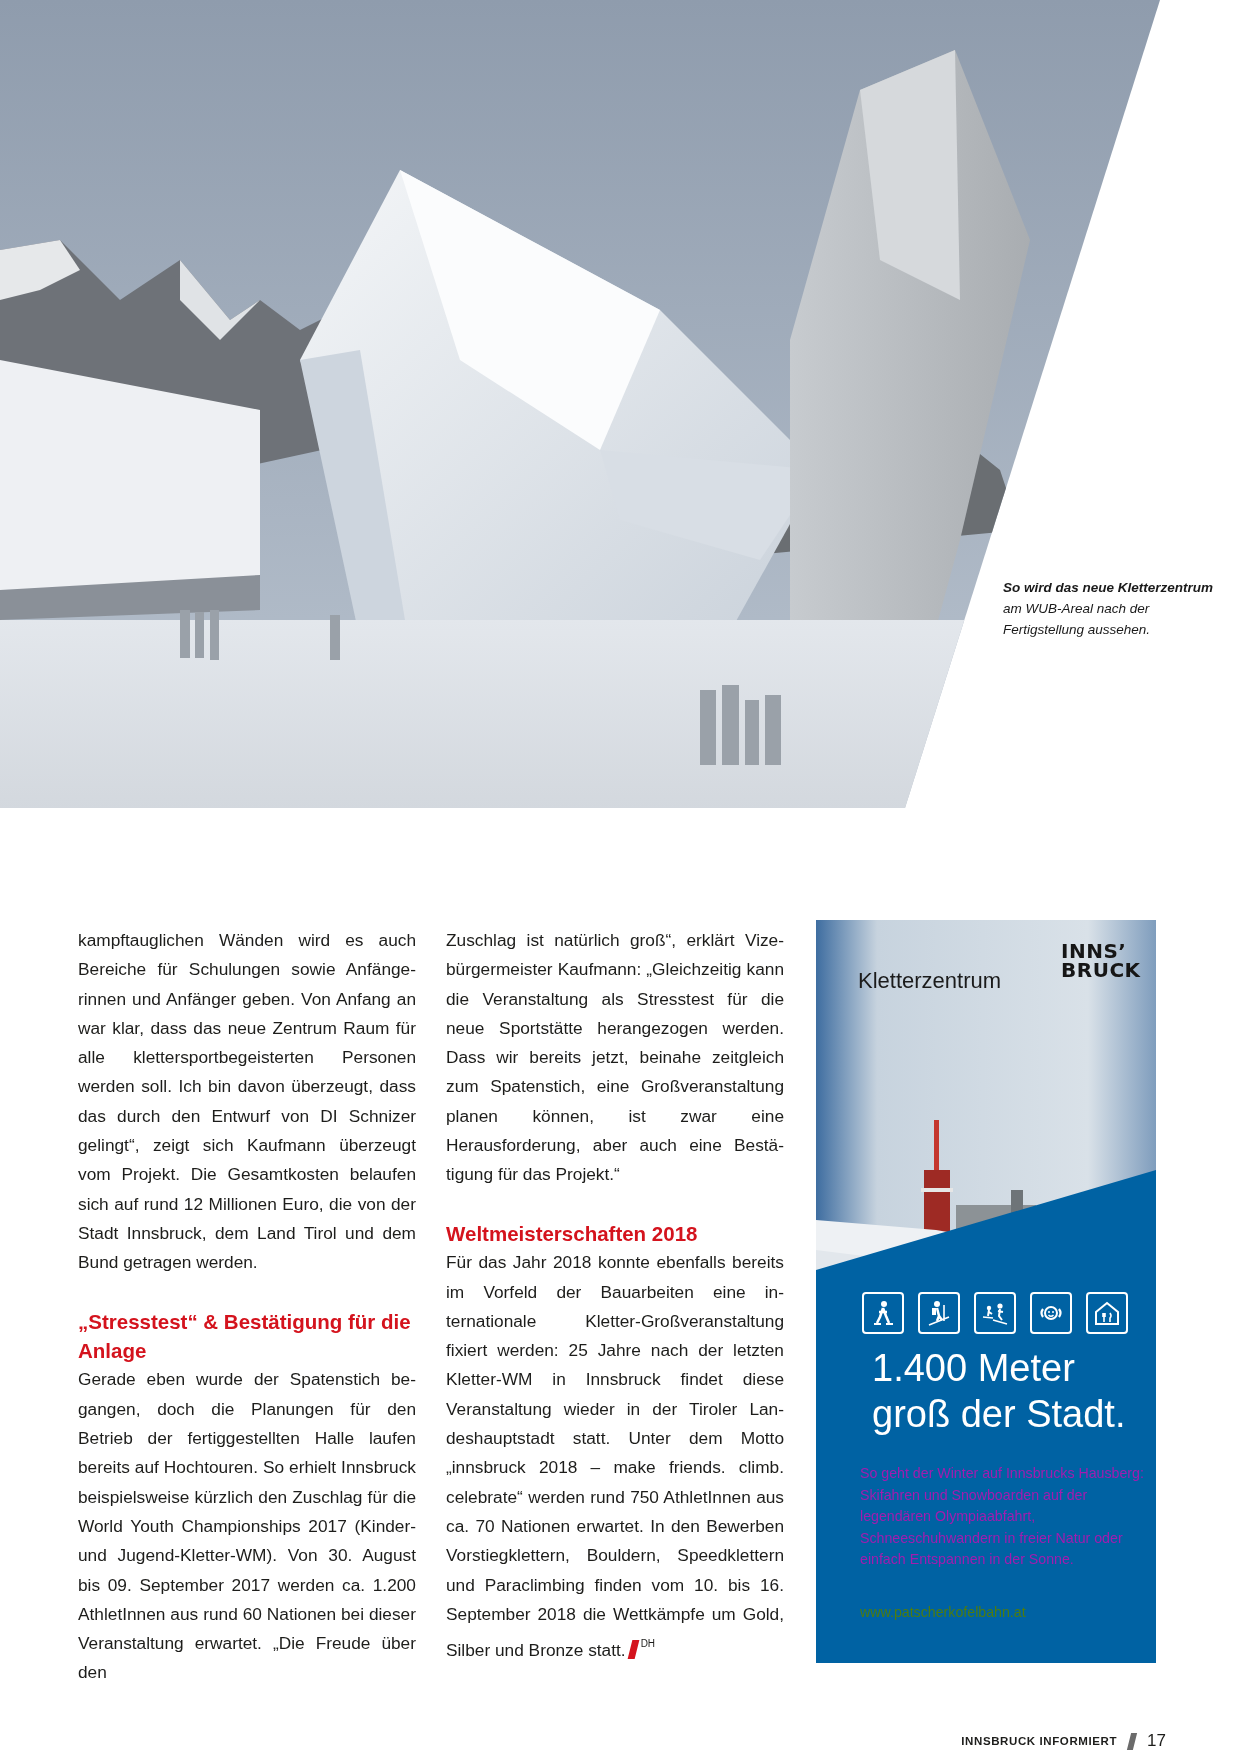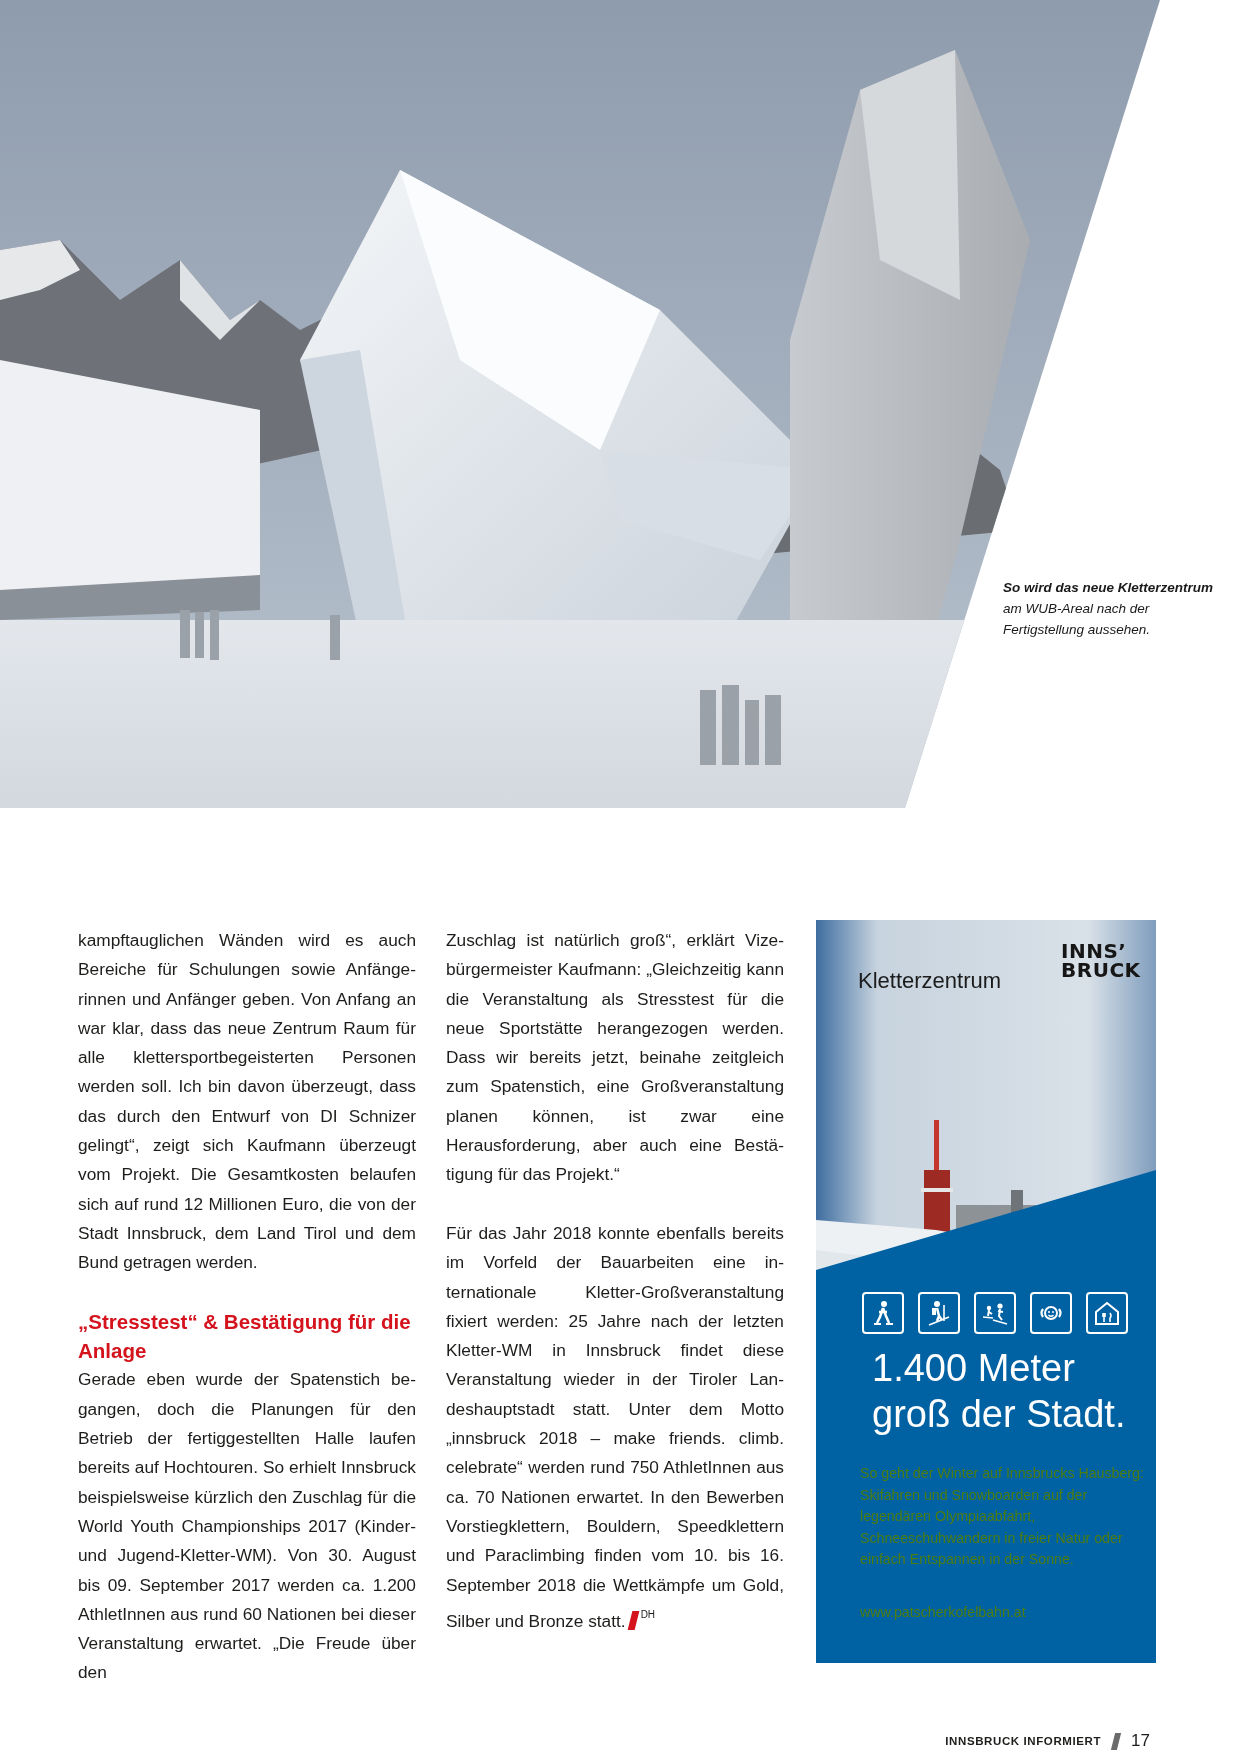--- a/index.html
+++ b/index.html
@@ -27,25 +27,25 @@
   
   .ad { position: absolute; left: 816px; top: 920px; width: 340px; height: 743px; overflow: hidden; background: #cfdbe6; }
   .ad svg.bg { position: absolute; left: 0; top: 0; }
   .ad .place { position: absolute; left: 42px; top: 48px; font-size: 22px; color: #1b1b1b; font-family: "Liberation Sans", sans-serif; }
   .ad .logo { position: absolute; left: 245px; top: 22px; font-size: 20px; line-height: 19px; font-weight: bold; color: #161616;
               font-family: "DejaVu Sans", sans-serif; letter-spacing: 0.5px; }
   .ad .icons { position: absolute; left: 46px; top: 372px; display: flex; gap: 14px; }
   .ad .icon { width: 38px; height: 38px; border: 2px solid #ffffff; border-radius: 4px; display: flex; align-items: center; justify-content: center; }
   .ad .icon svg { width: 28px; height: 28px; }
   .ad .headline { position: absolute; left: 44px; top: 425px; color: #ffffff; font-size: 38px; line-height: 46px; font-family: "Liberation Sans", sans-serif; margin-left: 12px; }
-  .ad .body { position: absolute; left: 44px; top: 543px; width: 290px; color: #4d7c0f; font-size: 14.2px; line-height: 21.5px; font-family: "Liberation Sans", sans-serif; }
+  .ad .body { position: absolute; left: 44px; top: 543px; width: 290px; color: #a21caf; font-size: 14.2px; line-height: 21.5px; font-family: "Liberation Sans", sans-serif; }
   .ad .url { position: absolute; left: 44px; top: 684px; color: #4d7c0f; font-size: 14.2px; font-family: "Liberation Sans", sans-serif; }
 
   
-  .footer { position: absolute; right: 90px; top: 1731px; display: flex; align-items: center; gap: 12px; }
+  .footer { position: absolute; right: 74px; top: 1731px; display: flex; align-items: center; gap: 12px; }
   .footer .pub { font-size: 11.5px; letter-spacing: 0.6px; font-weight: bold; color: #1d1d1b; font-family: "Liberation Sans", sans-serif; }
   .footer .slash { display: inline-block; width: 6px; height: 17px; background: #6b6b6b; transform: skewX(-14deg); }
   .footer .pnum { font-size: 17px; color: #1d1d1b; font-family: "Liberation Sans", sans-serif; }
 </style>
 </head>
 <body>
 
 <div class="hero">
   <svg width="1240" height="810" viewBox="0 0 1240 810">
     <defs>
@@ -110,20 +110,21 @@
 <div class="col col1">
   <p>kampftauglichen Wänden wird es auch Bereiche für Schulungen sowie Anfänge­rinnen und Anfänger geben. Von Anfang an war klar, dass das neue Zentrum Raum für alle klettersportbegeisterten Perso­nen werden soll. Ich bin davon überzeugt, dass das durch den Entwurf von DI Schni­zer gelingt“, zeigt sich Kaufmann über­zeugt vom Projekt. Die Gesamtkosten be­laufen sich auf rund 12 Millionen Euro, die von der Stadt Innsbruck, dem Land Tirol und dem Bund getragen werden.</p>
   <div class="spacer"></div>
   <h2>„Stresstest“ &amp; Bestätigung für die Anlage</h2>
   <p>Gerade eben wurde der Spatenstich be­gangen, doch die Planungen für den Betrieb der fertiggestellten Halle lau­fen bereits auf Hochtouren. So erhielt Innsbruck beispielsweise kürzlich den Zuschlag für die World Youth Champi­onships 2017 (Kinder- und Jugend-Klet­ter-WM). Von 30. August bis 09. Septem­ber 2017 werden ca. 1.200 AthletInnen aus rund 60 Nationen bei dieser Veran­staltung erwartet. „Die Freude über den</p>
 </div>
 
 <div class="col col2">
   <p>Zuschlag ist natürlich groß“, erklärt Vize­bürgermeister Kaufmann: „Gleichzeitig kann die Veranstaltung als Stresstest für die neue Sportstätte herangezogen wer­den. Dass wir bereits jetzt, beinahe zeit­gleich zum Spatenstich, eine Großver­anstaltung planen können, ist zwar eine Herausforderung, aber auch eine Bestä­tigung für das Projekt.“</p>
   <div class="spacer"></div>
+  <h2>Weltmeisterschaften 2018</h2>
   <p><span>Für das Jahr 2018 konnte ebenfalls be­reits im Vorfeld der Bauarbeiten eine in­ternationale Kletter-Großveranstaltung fixiert werden: 25 Jahre nach der letz­ten Kletter-WM in Innsbruck findet diese Veranstaltung wieder in der Tiroler Lan­deshauptstadt statt. Unter dem Motto „innsbruck 2018 – make friends. climb. celebrate“ werden rund 750 AthletIn­nen aus ca. 70 Nationen erwartet. In den Bewerben Vorstiegklettern, Bouldern, Speedklettern und Paraclimbing finden vom 10. bis 16. September 2018 die Wettkämpfe um Gold, Silber und Bron­ze statt.</span><span class="endmark"></span><span class="sig">DH</span></p>
 </div>
 
 <div class="ad">
   <svg class="bg" width="340" height="743" viewBox="0 0 340 743">
     <defs>
       <linearGradient id="adsky" x1="0" y1="0" x2="1" y2="0">
         <stop offset="0" stop-color="#3e6da0"></stop>
           <stop offset="0.18" stop-color="#c7d3de"></stop>
         <stop offset="0.8" stop-color="#d9e1e8"></stop>

